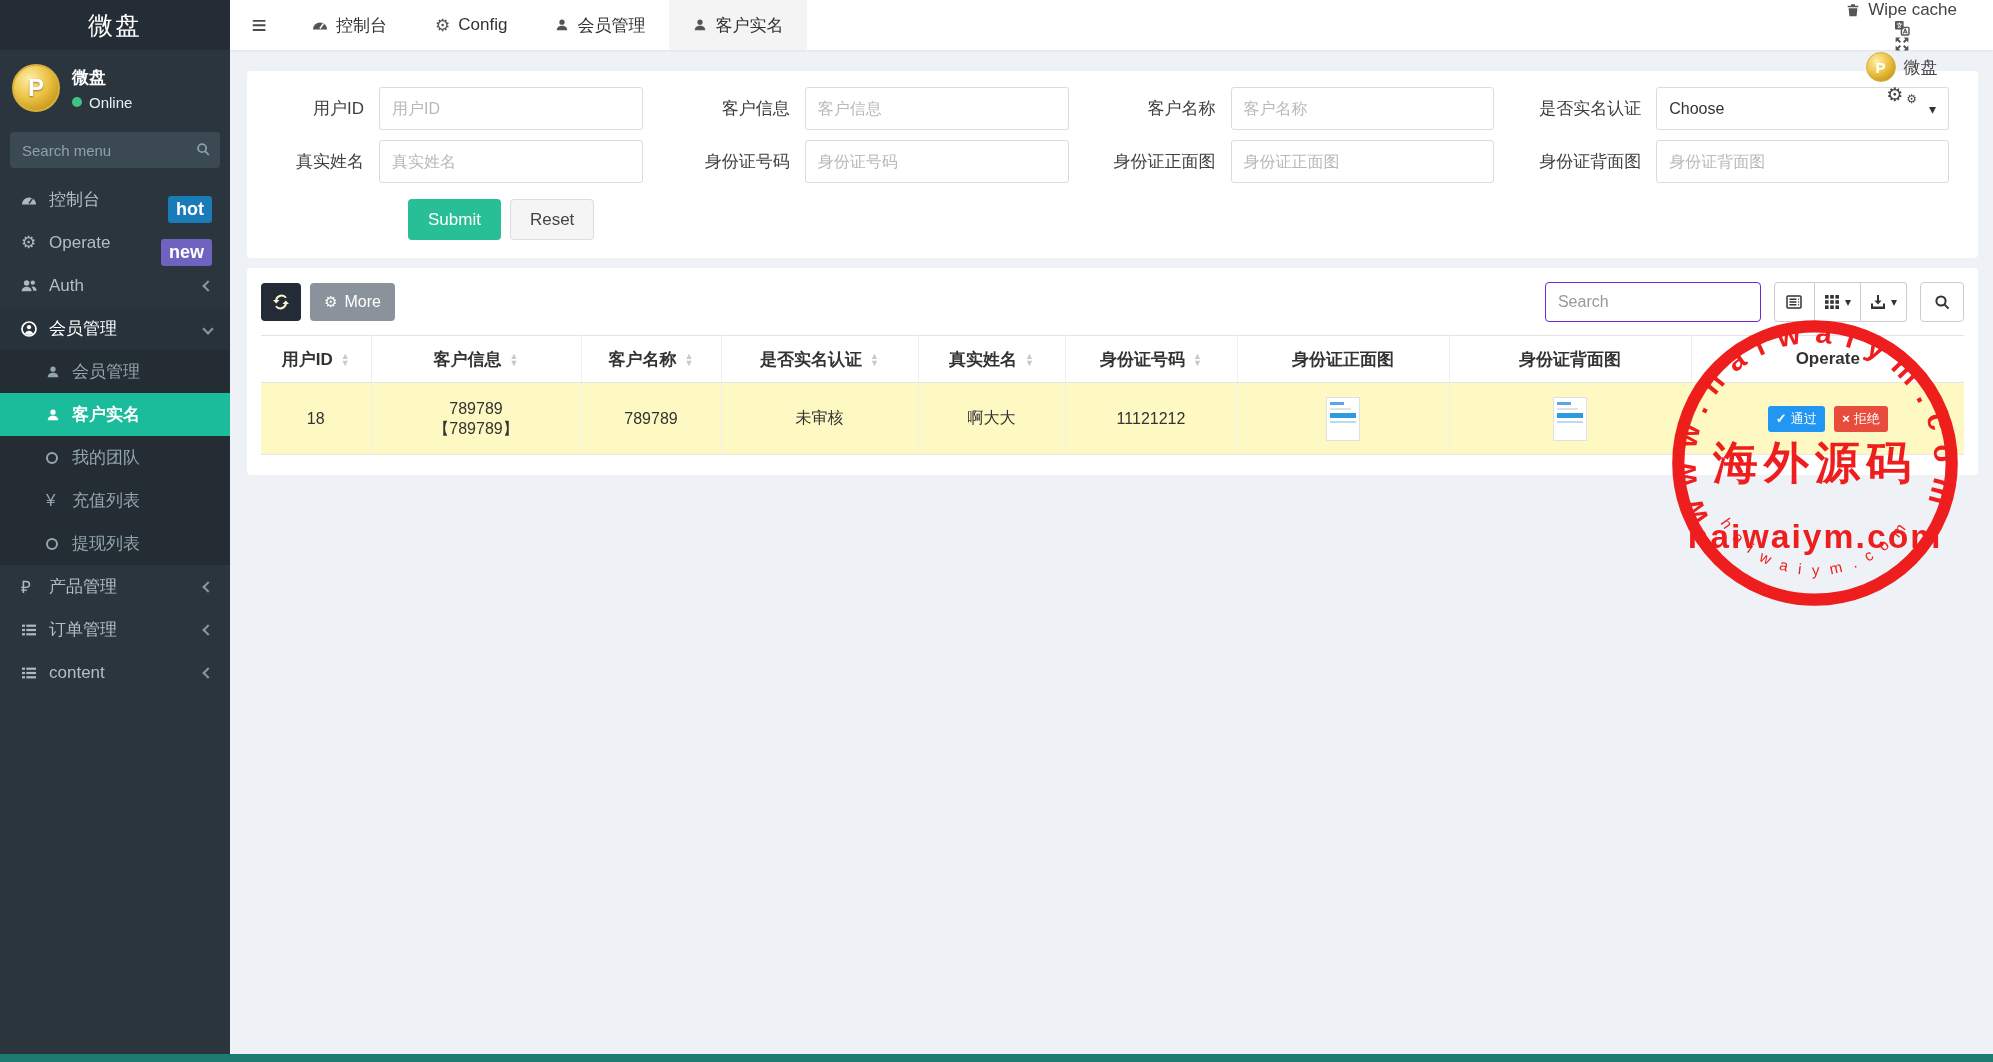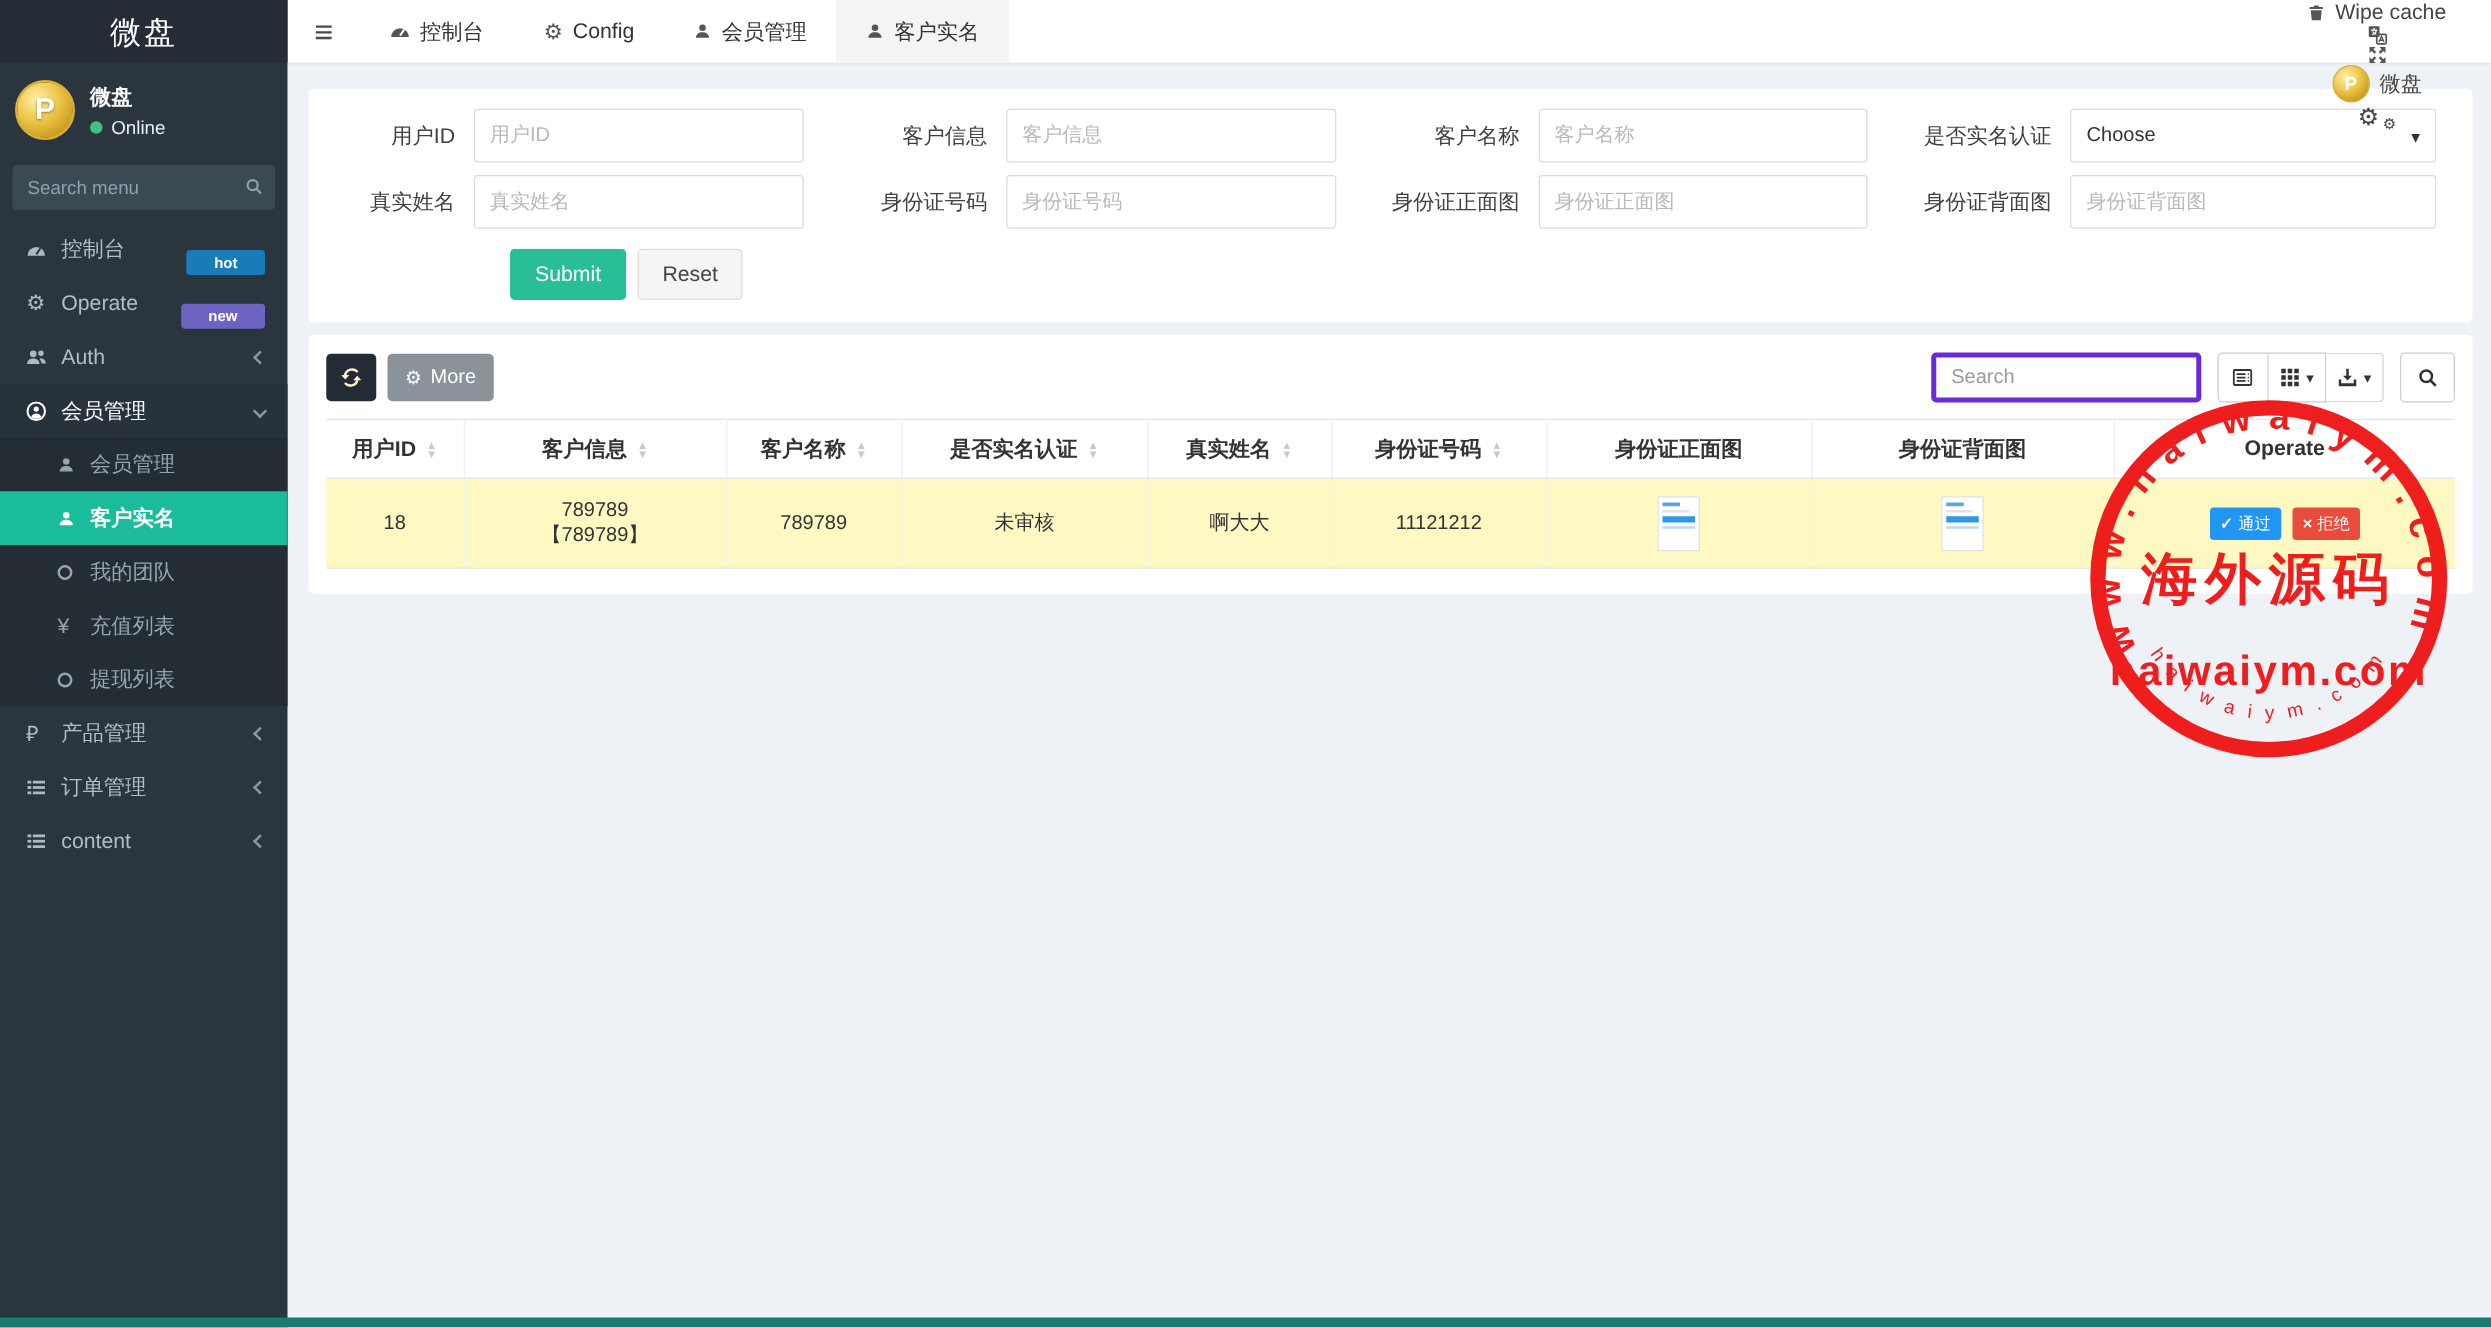--- a/index.html
+++ b/index.html
@@ -17,21 +17,21 @@
   .ustatus { color:#e8eef1; font-size:15px; display:flex; align-items:center; cursor:pointer; }
   .dot { width:10px; height:10px; border-radius:50%; background:#3fc380; display:inline-block; margin-right:7px; }
   .menu-search { position:relative; margin:8px 10px 10px 10px; }
   .menu-search input { width:100%; height:36px; background:#3b4952; border:0; border-radius:4px; padding:0 34px 0 12px; color:#cfd8dc; font-size:15px; }
   .menu-search input::placeholder { color:#8fa2ab; }
   .menu-search .ic { position:absolute; right:10px; top:10px; color:#8fa2ab; }
   .menu { list-style:none; }
   .mi { height:43px; display:flex; align-items:center; padding:0 18px 0 21px; color:#b0bec5; font-size:17px; cursor:pointer; }
   .mi .mico { width:28px; flex:0 0 28px; display:flex; align-items:center; color:#aeb9bf; }
   .mi .lbl { flex:1; }
-  .badge { font-size:12px; font-weight:bold; color:#fff; border-radius:3px; padding:3px 22px;margin-top:20px; }
+  .badge { font-size:18px; font-weight:bold; color:#fff; border-radius:3px; padding:3px 8px;margin-top:20px; }
   .badge.hot { background:#1a7bb9; }
   .badge.new { background:#6f63c1; }
   .chev { width:8px; height:8px; border-left:2px solid #8a979e; border-bottom:2px solid #8a979e; display:inline-block; }
   .chev.left { transform:rotate(45deg); }
   .chev.down { transform:rotate(-45deg); }
   .mi.open { background:#28323a; color:#fff; }
   .mi.open .mico{ color:#fff; }
   .submenu { background:#232d33; }
   .smi { height:43px; display:flex; align-items:center; padding-left:46px; color:#93a5ae; font-size:17px; cursor:pointer; }
   .smi .mico { width:26px; flex:0 0 26px; display:flex; align-items:center; color:#93a5ae; }
@@ -71,21 +71,21 @@
   .btn-submit { background:#29bf96; color:#fff; }
   .btn-reset { background:#f5f5f5; color:#444; border-color:#ddd; }
 
   .table-card { margin-top:10px; padding:14px 14px 20px 14px; }
   .tbl-toolbar { display:flex; align-items:center; margin-bottom:13px; }
   .tbtn { height:38px; border-radius:4px; display:flex; align-items:center; justify-content:center; cursor:pointer; font-size:16px; }
   .tbtn-refresh { width:40px; background:#222b36; color:#fff3cd; margin-right:9px; }
   .tbtn-more { background:#8a939b; color:#fff; padding:0 14px; gap:7px; }
   .tbtn-more .glyph{ font-size:15px; }
   .tbl-right { margin-left:auto; display:flex; align-items:center; }
-  .tbl-search { width:216px; height:40px; border:4px solid #6d28d9; border-radius:4px; padding:0 12px; font-size:16px; color:#4d7c0f; margin-right:13px; }
+  .tbl-search { width:216px; height:40px; border:1px solid #6d28d9; border-radius:4px; padding:0 12px; font-size:16px; color:#4d7c0f; margin-right:13px; }
   .tbl-search::placeholder { color:#999; }
   .btn-group { display:flex; }
   .gbtn { height:40px; min-width:41px; background:#fff; border:1px solid #ccc; display:flex; align-items:center; justify-content:center; gap:5px; color:#333; cursor:pointer; padding:0 9px; }
   .gbtn + .gbtn { border-left:0; }
   .btn-group .gbtn:first-child { border-radius:4px 0 0 4px; }
   .btn-group .gbtn:last-child { border-radius:0 4px 4px 0; }
   .gbtn .caret { font-size:12px; color:#333; }
   .gbtn-search { height:40px; width:44px; background:#fff; border:1px solid #ccc; border-radius:4px; margin-left:13px; display:flex; align-items:center; justify-content:center; color:#333; cursor:pointer; }
 
   table.grid { width:100%; border-collapse:collapse; table-layout:fixed; border-top:1px solid #e3e3e3; }

